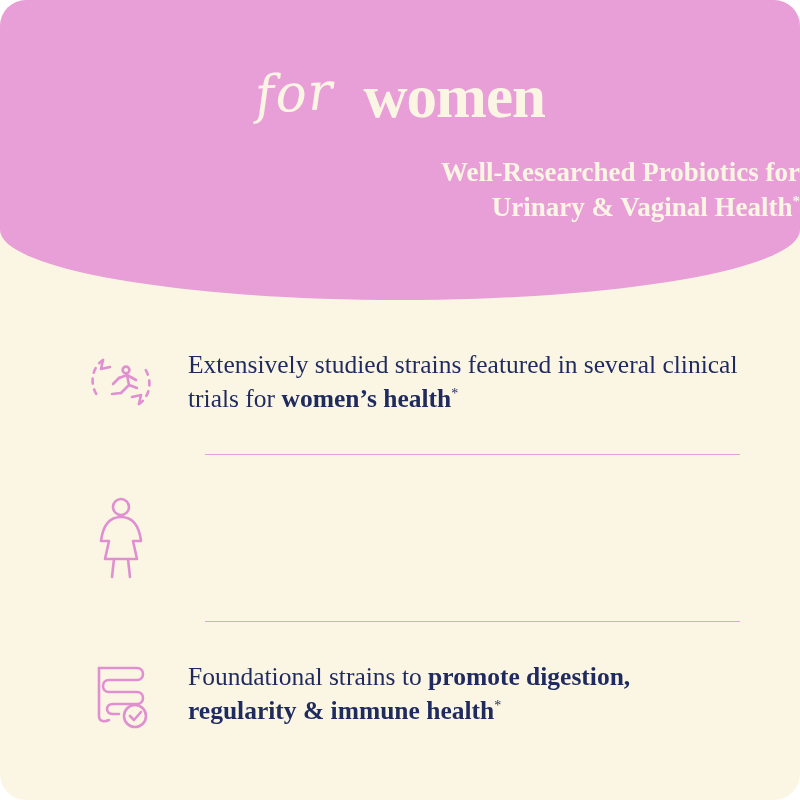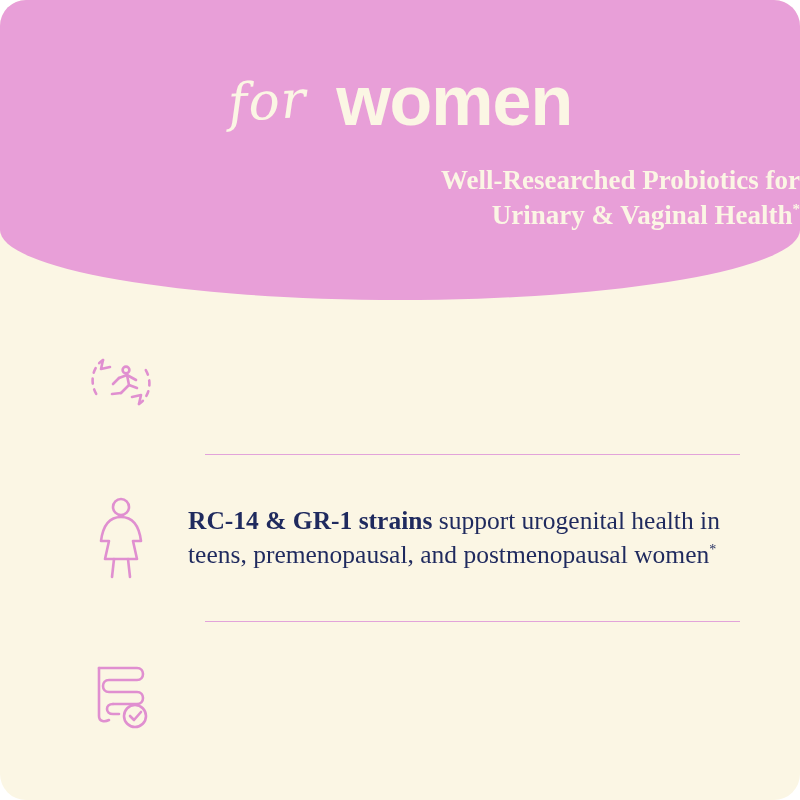--- a/index.html
+++ b/index.html
@@ -46,23 +46,23 @@
     gap: 14px;
   }
   .title-for {
     font-family: "DejaVu Serif", serif;
     font-style: italic;
     font-size: 52px;
     letter-spacing: 1px;
     transform: translateY(-6px) rotate(-3deg);
   }
   .title-women {
-    font-family: Liberation Sans, sans-serif;
+    font-family: Liberation Serif, serif;
     font-weight: bold;
-    font-size: 70px;
+    font-size: 61px;
     letter-spacing: -1px;
     line-height: 1;
     margin-left: 16px;
   }
 
   .subtitle {
     margin-top: 26px;
     color: #fbf6e4;
     font-family: "Liberation Serif", serif;
     font-weight: bold;
@@ -147,46 +147,49 @@
           <path d="M22 18 l-2 9 l9 -2"></path>
           <path d="M58 62 l2 -9 l-9 2"></path>
           <circle cx="45" cy="28" r="3.4"></circle>
           <path d="M38 36 l8 -3 l9 5"></path>
           <path d="M38 36 l-6 6"></path>
           <path d="M46 33 l2 10 l-8 8"></path>
           <path d="M48 43 l8 3"></path>
           <path d="M40 51 l-9 1"></path>
         </svg>
       </div>
+      <div class="btext">
+        <span>Extensively studied strains featured in several clinical trials for </span><b>women’s health</b><span></span><span class="sup">*</span>
+      </div>
     </div>
 
     <div class="divider"></div>
 
     <div class="benefit" style="height:150px;">
       <div class="bicon">
         <svg width="80" height="90" viewBox="0 0 80 90" fill="none" stroke="#e08fd0" stroke-width="2.6" stroke-linecap="round" stroke-linejoin="round">
           <circle cx="40" cy="14" r="8"></circle>
           <path d="M40 24 C28 24, 22 32, 20 48 L28 48 L24 66 L56 66 L52 48 L60 48 C58 32, 52 24, 40 24 Z"></path>
           <path d="M33 66 L31 84"></path>
           <path d="M47 66 L49 84"></path>
         </svg>
-      </div>
-      <div class="btext">
-        <b>RC-14 &amp; GR-1 strains</b><span> support urogenital health in teens, premenopausal, and postmenopausal women</span><span class="sup">*</span>
       </div>
     </div>
 
     <div class="divider"></div>
 
     <div class="benefit" style="height:128px;">
       <div class="bicon">
         <svg width="84" height="84" viewBox="0 0 84 84" fill="none" stroke="#e08fd0" stroke-width="2.6" stroke-linecap="round" stroke-linejoin="round">
           <path d="M20 16 L58 16 C66 16, 66 28, 58 28 L30 28 C22 28, 22 40, 30 40 L58 40 C66 40, 66 52, 58 52 L34 52"></path>
           <path d="M20 16 L20 64 C20 70, 26 70, 30 68"></path>
           <path d="M34 52 C26 52, 26 62, 34 62 L40 62"></path>
           <circle cx="56" cy="64" r="11"></circle>
           <path d="M51 64 l4 4 l7 -8"></path>
         </svg>
       </div>
+      <div class="btext">
+        <span>Foundational strains to </span><b>promote digestion, regularity &amp; immune health</b><span></span><span class="sup">*</span>
+      </div>
     </div>
 
   </div>
 </div>
 
 </body></html>

